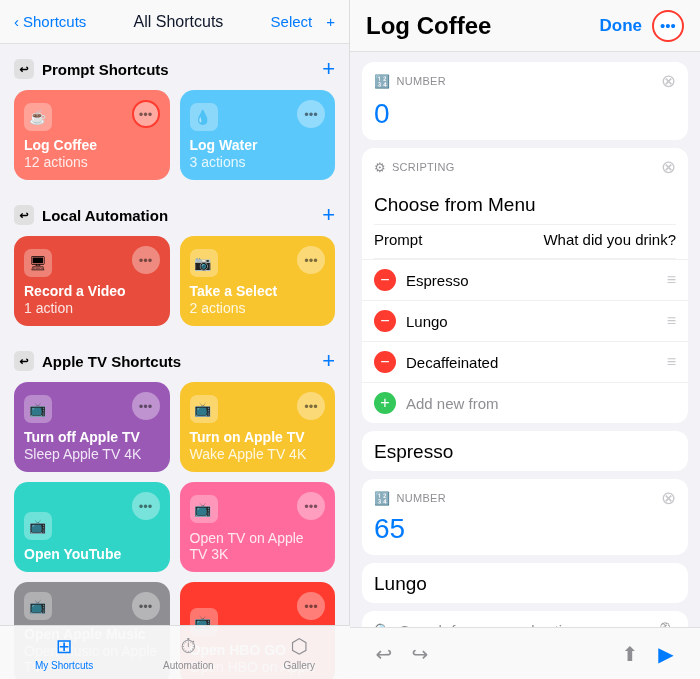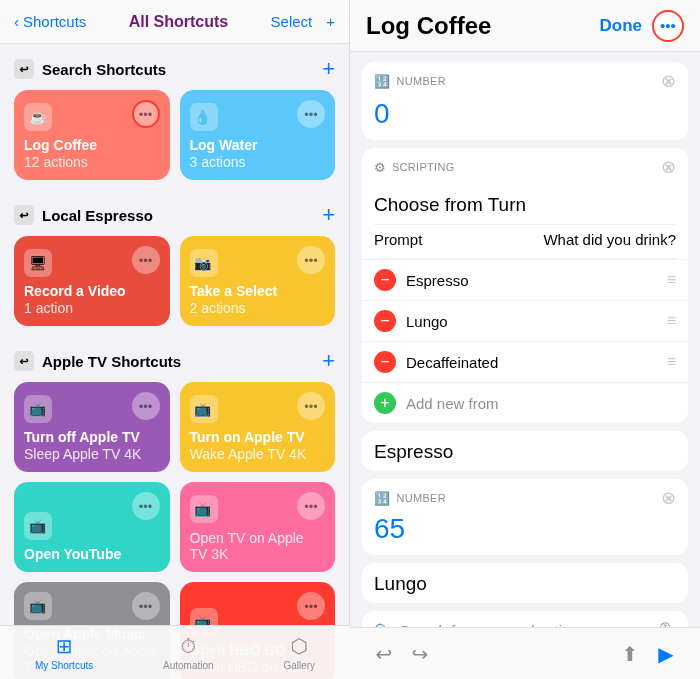--- a/index.html
+++ b/index.html
@@ -3,21 +3,21 @@
   <meta charset="utf-8">
   <style>
     * { box-sizing: border-box; margin: 0; padding: 0; }
     body { font-family: -apple-system, BlinkMacSystemFont, 'Segoe UI', sans-serif; display: flex; width: 700px; height: 679px; overflow: hidden; background: #f2f2f7; }
 
     
     .left-panel { width: 350px; height: 679px; background: #f2f2f7; display: flex; flex-direction: column; border-right: 1px solid #ddd; }
 
     .top-nav { display: flex; align-items: center; justify-content: space-between; padding: 10px 14px; background: #f9f9f9; border-bottom: 1px solid #e0e0e0; height: 44px; }
     .top-nav-back { color: #007aff; font-size: 15px; display: flex; align-items: center; gap: 4px; }
-    .top-nav-title { font-weight: 700; font-size: 16px; color: #701a75; }
+    .top-nav-title { font-weight: 400; font-size: 16px; color: #0f172a; }
     .top-nav-actions { display: flex; gap: 14px; align-items: center; }
     .top-nav-actions span { color: #007aff; font-size: 15px; text-align: center; }
 
     .shortcuts-scroll { flex: 1; overflow-y: auto; padding: 0 0 60px 0; }
 
     .section-header { display: flex; align-items: center; justify-content: space-between; padding: 14px 14px 6px 14px; }
     .section-header-left { display: flex; align-items: center; gap: 8px; font-weight: 600; font-size: 15px; color: #000; }
     .section-icon { width: 20px; height: 20px; background: #e0e0e0; border-radius: 5px; display: flex; align-items: center; justify-content: center; font-size: 11px; }
     .section-add { color: #007aff; font-size: 22px; line-height: 1; }
 
@@ -108,21 +108,21 @@
       <span>Select</span>
       <span>+</span>
     </div>
   </div>
 
   <div class="shortcuts-scroll">
 
     <div class="section-header">
       <div class="section-header-left">
         <div class="section-icon">↩</div>
-        <span>Search Shortcuts</span>
+        <span>Prompt Shortcuts</span>
       </div>
       <span class="section-add">+</span>
     </div>
     <div class="shortcuts-grid">
       <div class="shortcut-card salmon">
         <div class="card-more highlighted">•••</div>
         <div class="card-icon">☕</div>
         <div class="card-title">Log Coffee</div>
         <div class="card-subtitle">12 actions</div>
       </div>
@@ -130,21 +130,21 @@
         <div class="card-more">•••</div>
         <div class="card-icon">💧</div>
         <div class="card-title">Log Water</div>
         <div class="card-subtitle">3 actions</div>
       </div>
     </div>
 
     <div class="section-header">
       <div class="section-header-left">
         <div class="section-icon">↩</div>
-        <span>Local Espresso</span>
+        <span>Local Automation</span>
       </div>
       <span class="section-add">+</span>
     </div>
     <div class="shortcuts-grid">
       <div class="shortcut-card red">
         <div class="card-more">•••</div>
         <div class="card-icon">🖥</div>
         <div class="card-title">Record a Video</div>
         <div class="card-subtitle">1 action</div>
       </div>
@@ -242,21 +242,21 @@
     </div>
 
     <div class="action-card">
       <div class="action-card-header">
         <div class="action-type">
           <span class="action-type-icon">⚙</span>
           <span>SCRIPTING</span>
         </div>
         <span class="action-close">⊗</span>
       </div>
-      <div class="action-title">Choose from Turn</div>
+      <div class="action-title">Choose from Menu</div>
       <div class="action-divider"></div>
       <div class="prompt-row">
         <span class="prompt-label">Prompt</span>
         <span class="prompt-value">What did you drink?</span>
       </div>
       <div class="action-divider"></div>
       <div class="menu-item-row">
         <div class="menu-item-left">
           <div class="minus-btn">−</div>
           <span class="menu-item-name">Espresso</span>

